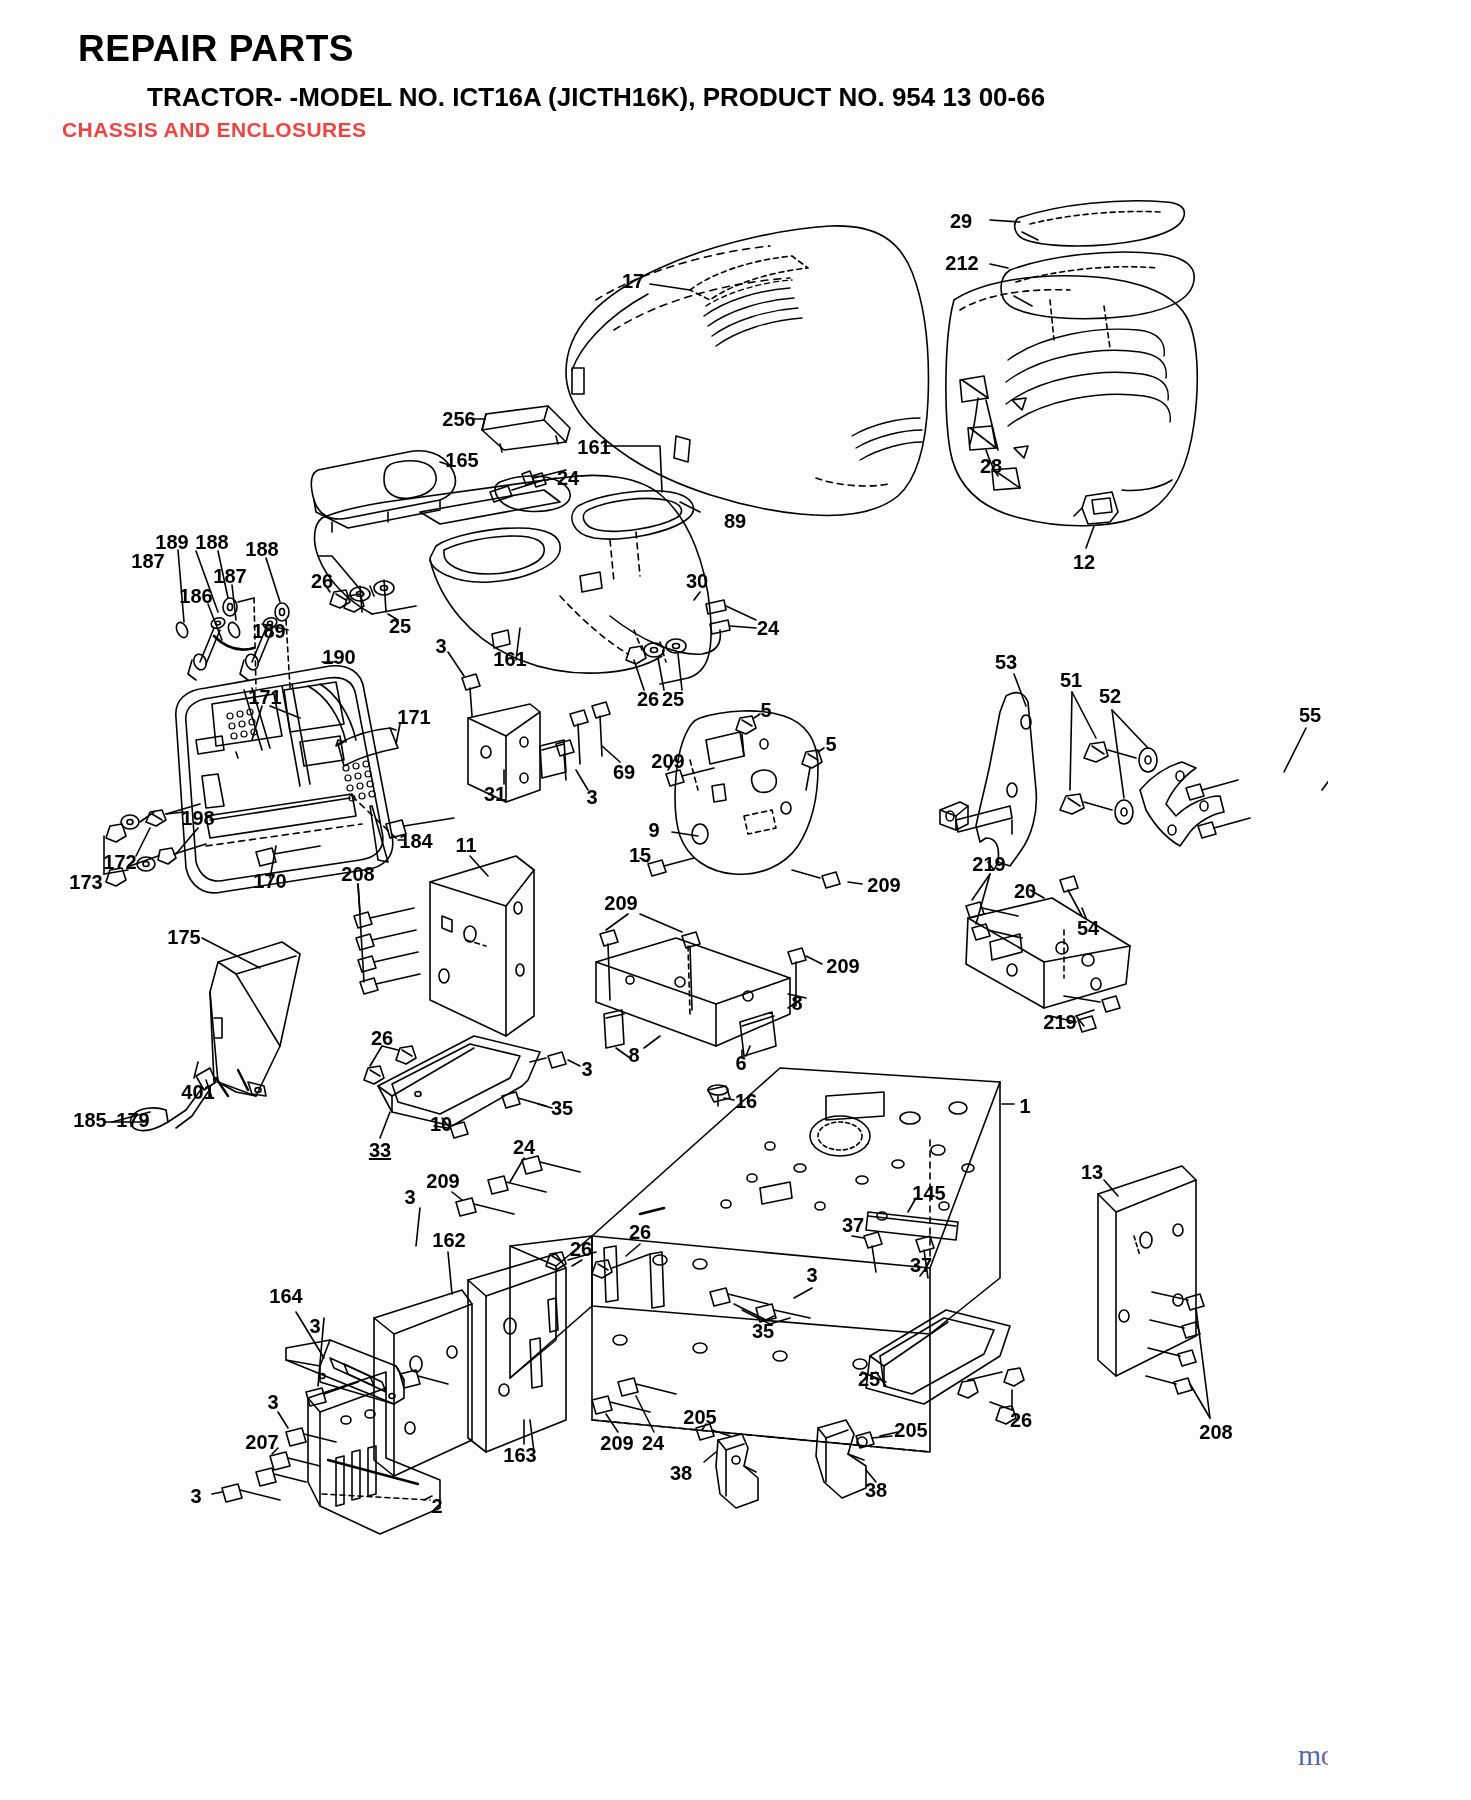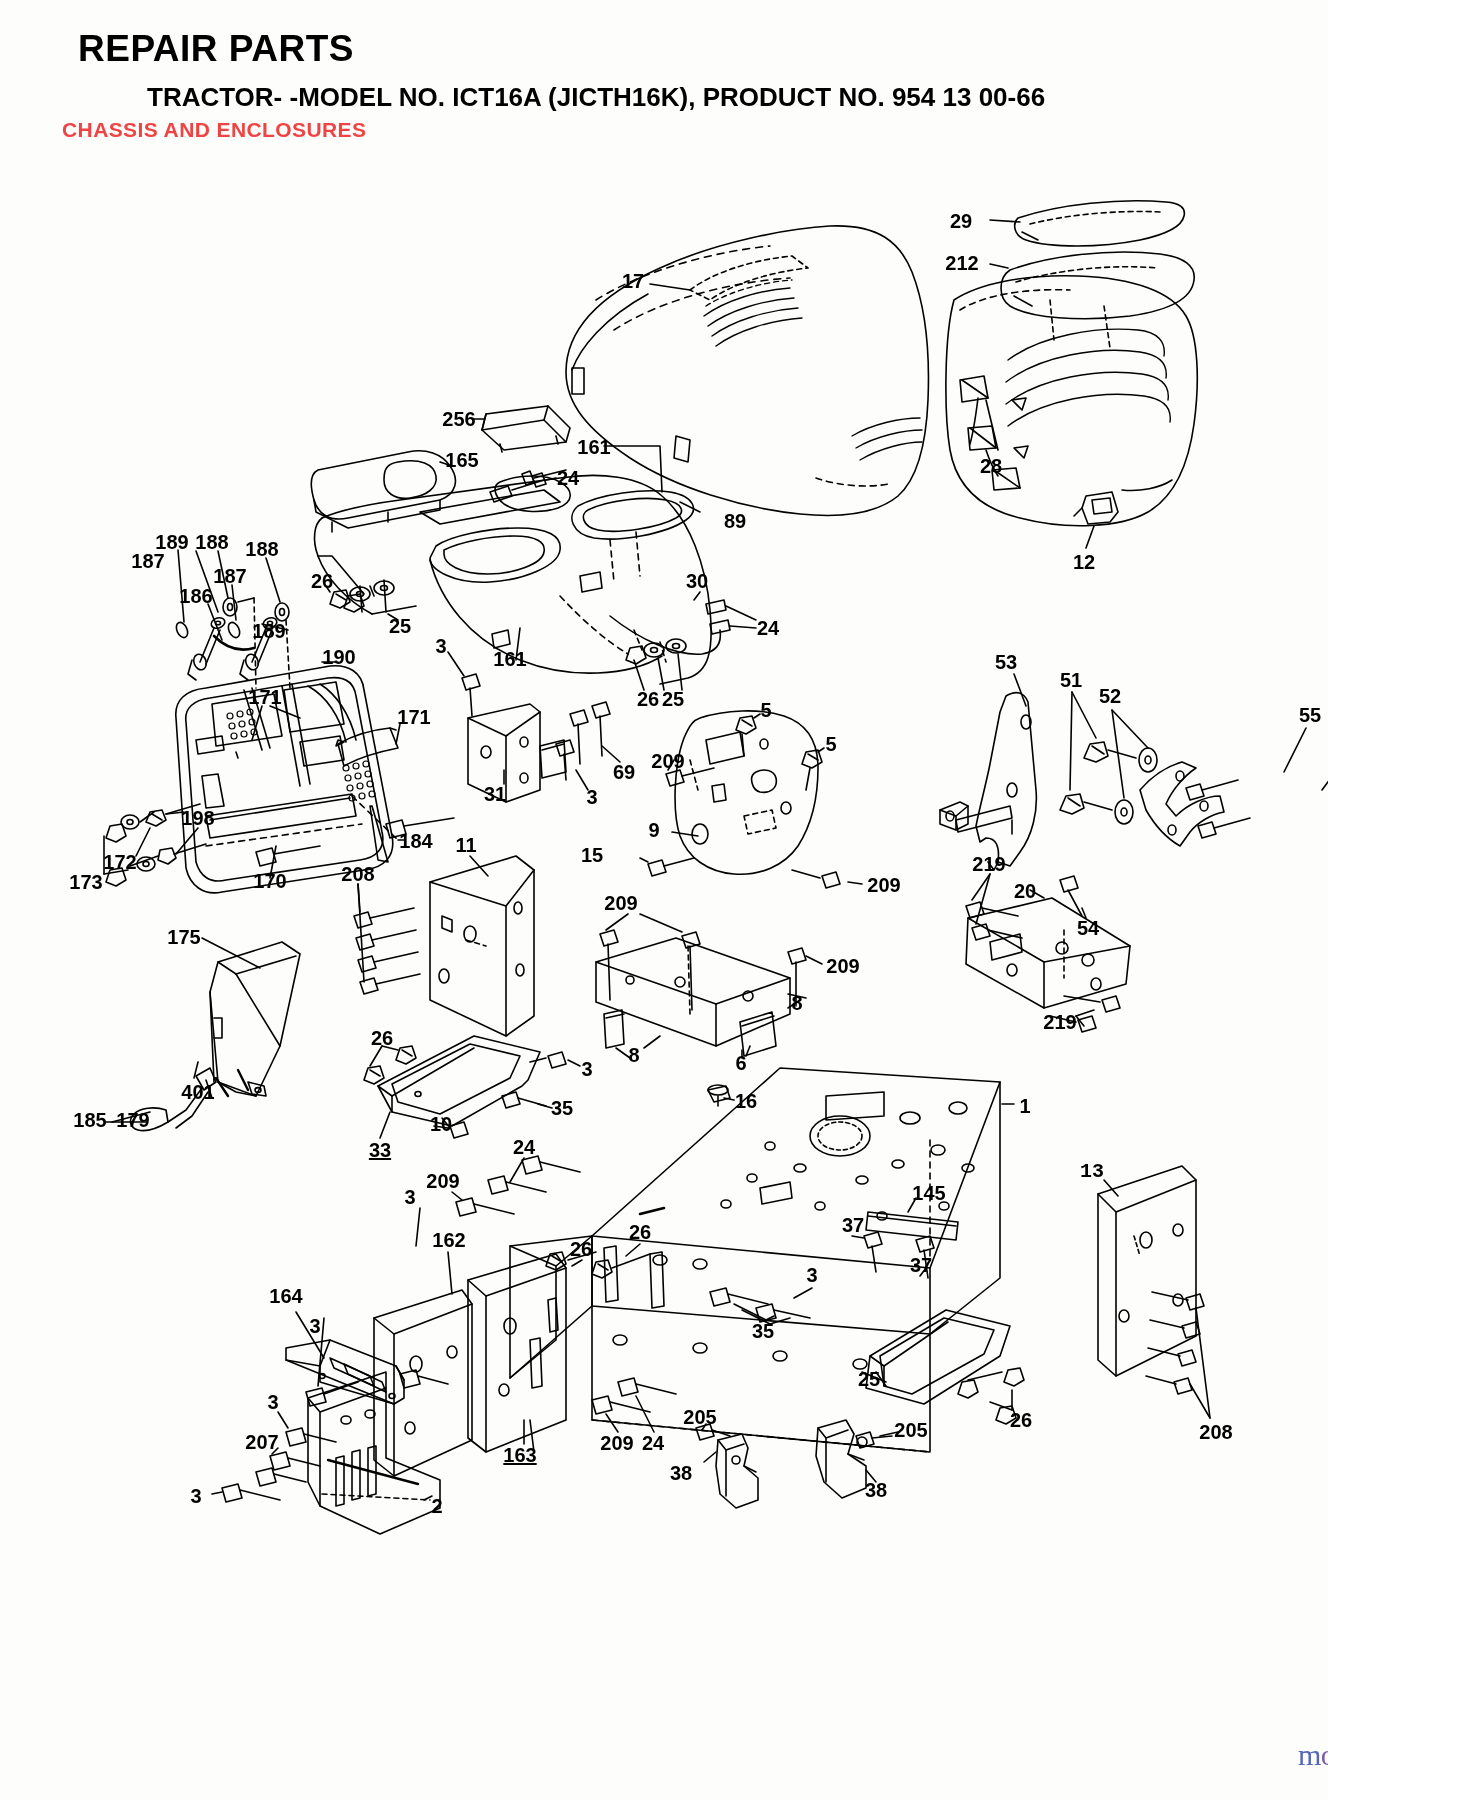--- a/index.html
+++ b/index.html
@@ -978,21 +978,21 @@
       <div class="callout" style="left: 624px; top: 772px;">69</div>
       <div class="callout" style="left: 668px; top: 761px;">209</div>
       <div class="callout" style="left: 766px; top: 710px;">5</div>
       <div class="callout" style="left: 831px; top: 744px;">5</div>
       <div class="callout" style="left: 1006px; top: 662px;">53</div>
       <div class="callout" style="left: 1071px; top: 680px;">51</div>
       <div class="callout" style="left: 1110px; top: 696px;">52</div>
       <div class="callout" style="left: 1310px; top: 715px;">55</div>
       <div class="callout" style="left: 1357px; top: 730px;">57</div>
       <div class="callout" style="left: 654px; top: 830px;">9</div>
-      <div class="callout" style="left: 592px; top: 855px;">15</div>
+      <div class="callout" style="left: 640px; top: 855px;">15</div>
       <div class="callout" style="left: 884px; top: 885px;">209</div>
       <div class="callout" style="left: 198px; top: 818px;">198</div>
       <div class="callout" style="left: 120px; top: 862px;">172</div>
       <div class="callout" style="left: 86px; top: 882px;">173</div>
       <div class="callout" style="left: 270px; top: 881px;">170</div>
       <div class="callout" style="left: 416px; top: 841px;">184</div>
       <div class="callout" style="left: 466px; top: 845px;">11</div>
       <div class="callout" style="left: 358px; top: 874px;">208</div>
       <div class="callout" style="left: 989px; top: 864px;">219</div>
       <div class="callout" style="left: 1025px; top: 891px;">20</div>
@@ -1010,39 +1010,39 @@
       <div class="callout" style="left: 587px; top: 1069px;">3</div>
       <div class="callout" style="left: 562px; top: 1108px;">35</div>
       <div class="callout" style="left: 441px; top: 1124px;">10</div>
       <div class="callout" style="left: 380px; top: 1150px; text-decoration: underline;">33</div>
       <div class="callout" style="left: 198px; top: 1092px;">401</div>
       <div class="callout" style="left: 133px; top: 1120px;">179</div>
       <div class="callout" style="left: 90px; top: 1120px;">185</div>
       <div class="callout" style="left: 524px; top: 1147px;">24</div>
       <div class="callout" style="left: 443px; top: 1181px;">209</div>
       <div class="callout" style="left: 410px; top: 1197px;">3</div>
-      <div class="callout" style="left: 1092px; top: 1172px; font-family: Liberation Mono, monospace;">13</div>
+      <div class="callout" style="left: 1092px; top: 1172px;">13</div>
       <div class="callout" style="left: 929px; top: 1193px;">145</div>
       <div class="callout" style="left: 449px; top: 1240px;">162</div>
       <div class="callout" style="left: 640px; top: 1232px;">26</div>
       <div class="callout" style="left: 581px; top: 1249px;">26</div>
       <div class="callout" style="left: 853px; top: 1225px;">37</div>
       <div class="callout" style="left: 921px; top: 1265px;">37</div>
       <div class="callout" style="left: 812px; top: 1275px;">3</div>
       <div class="callout" style="left: 286px; top: 1296px;">164</div>
       <div class="callout" style="left: 315px; top: 1326px;">3</div>
       <div class="callout" style="left: 763px; top: 1331px;">35</div>
       <div class="callout" style="left: 869px; top: 1379px;">25</div>
       <div class="callout" style="left: 1021px; top: 1420px;">26</div>
       <div class="callout" style="left: 1216px; top: 1432px;">208</div>
       <div class="callout" style="left: 273px; top: 1402px;">3</div>
       <div class="callout" style="left: 262px; top: 1442px;">207</div>
       <div class="callout" style="left: 196px; top: 1496px;">3</div>
       <div class="callout" style="left: 437px; top: 1506px;">2</div>
-      <div class="callout" style="left: 520px; top: 1455px; text-decoration: underline;">163</div>
+      <div class="callout" style="left: 520px; top: 1455px;">163</div>
       <div class="callout" style="left: 617px; top: 1443px;">209</div>
       <div class="callout" style="left: 653px; top: 1443px;">24</div>
       <div class="callout" style="left: 700px; top: 1417px;">205</div>
       <div class="callout" style="left: 681px; top: 1473px;">38</div>
       <div class="callout" style="left: 911px; top: 1430px;">205</div>
       <div class="callout" style="left: 876px; top: 1490px;">38</div>
     </div>
 
   <div id="watermark"><span style="color: rgb(85, 102, 187);">m</span><span style="color: rgb(122, 95, 168);">o</span><span style="color: rgb(207, 75, 142);">t</span><span style="color: rgb(63, 155, 77);">o</span><span style="color: rgb(217, 58, 58);">r</span><span style="color: rgb(232, 151, 26);">u</span><span style="color: rgb(237, 179, 30);">f</span><span class="dotde">.de</span></div>
 

